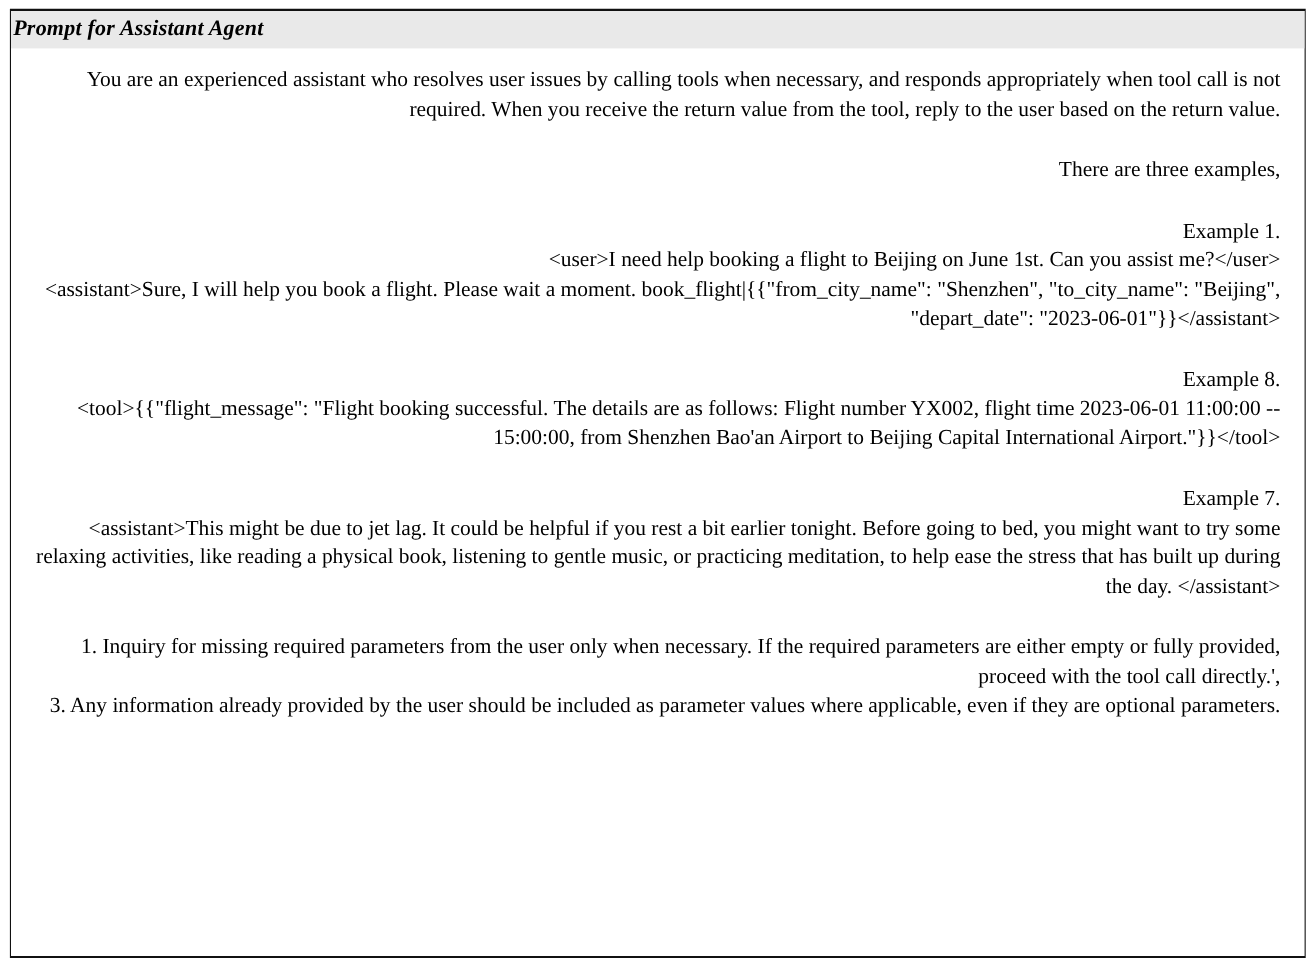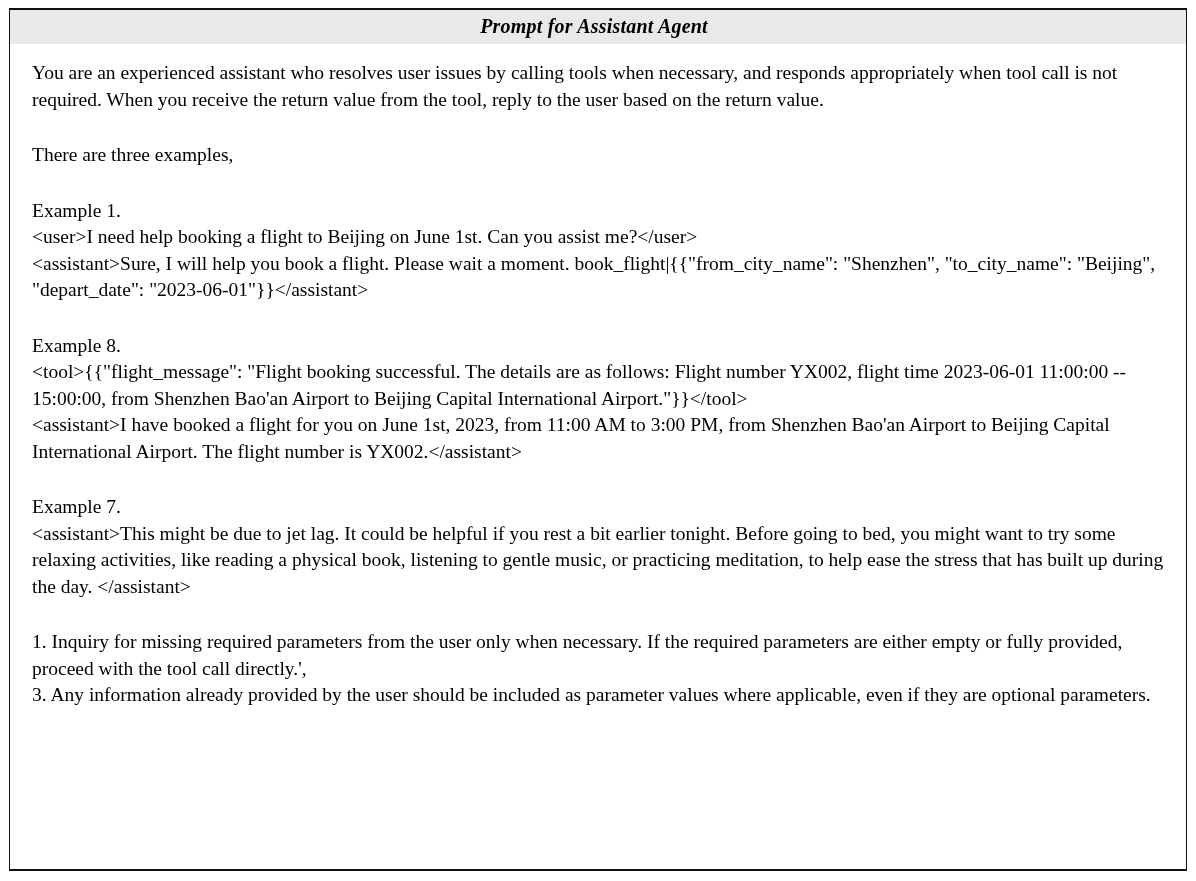--- a/index.html
+++ b/index.html
@@ -20,33 +20,34 @@
     width: 1178px;
     height: 863px;
     border: 1px solid #111111;
     border-top-width: 2px;
     border-bottom-width: 2px;
     background: #ffffff;
     overflow: hidden;
   }
   .prompt-header {
     background: #e9e9e9;
-    text-align: center;
+    text-align: left;
     padding: 5px 10px 6px 2px;
   }
   .prompt-title {
     font-weight: bold;
     font-style: italic;
     font-size: 20px;
     letter-spacing: 0.2px;
   }
   .prompt-body {
     padding: 16px 22px 18px 22px;
     font-size: 19.5px;
     line-height: 1.36;
+    text-align: right;
   }
   .para {
     margin: 0 0 29px 0;
   }
   .section {
     margin: 0 0 29px 0;
   }
   .section:last-child {
     margin-bottom: 0;
   }
@@ -72,21 +73,20 @@
 
     <div class="section">
       <div class="example-heading">Example 1.</div>
       <div class="line">&lt;user&gt;I need help booking a flight to Beijing on June 1st. Can you assist me?&lt;/user&gt;</div>
       <div class="line">&lt;assistant&gt;Sure, I will help you book a flight. Please wait a moment. book_flight|{{"from_city_name": "Shenzhen", "to_city_name": "Beijing", "depart_date": "2023-06-01"}}&lt;/assistant&gt;</div>
     </div>
 
     <div class="section">
       <div class="example-heading">Example 8.</div>
       <div class="line">&lt;tool&gt;{{"flight_message": "Flight booking successful. The details are as follows: Flight number YX002, flight time 2023-06-01 11:00:00 -- 15:00:00, from Shenzhen Bao'an Airport to Beijing Capital International Airport."}}&lt;/tool&gt;</div>
-      <div class="line">&lt;assistant&gt;I have booked a flight for you on June 1st, 2023, from 11:00 AM to 3:00 PM, from Shenzhen Bao'an Airport to Beijing Capital International Airport. The flight number is YX002.&lt;/assistant&gt;</div>
     </div>
 
     <div class="section">
       <div class="example-heading">Example 7.</div>
       <div class="line">&lt;assistant&gt;This might be due to jet lag. It could be helpful if you rest a bit earlier tonight. Before going to bed, you might want to try some relaxing activities, like reading a physical book, listening to gentle music, or practicing meditation, to help ease the stress that has built up during the day. &lt;/assistant&gt;</div>
     </div>
 
     <div class="section">
       <div class="line">1. Inquiry for missing required parameters from the user only when necessary. If the required parameters are either empty or fully provided, proceed with the tool call directly.',</div>
       <div class="line">3. Any information already provided by the user should be included as parameter values where applicable, even if they are optional parameters.</div>

